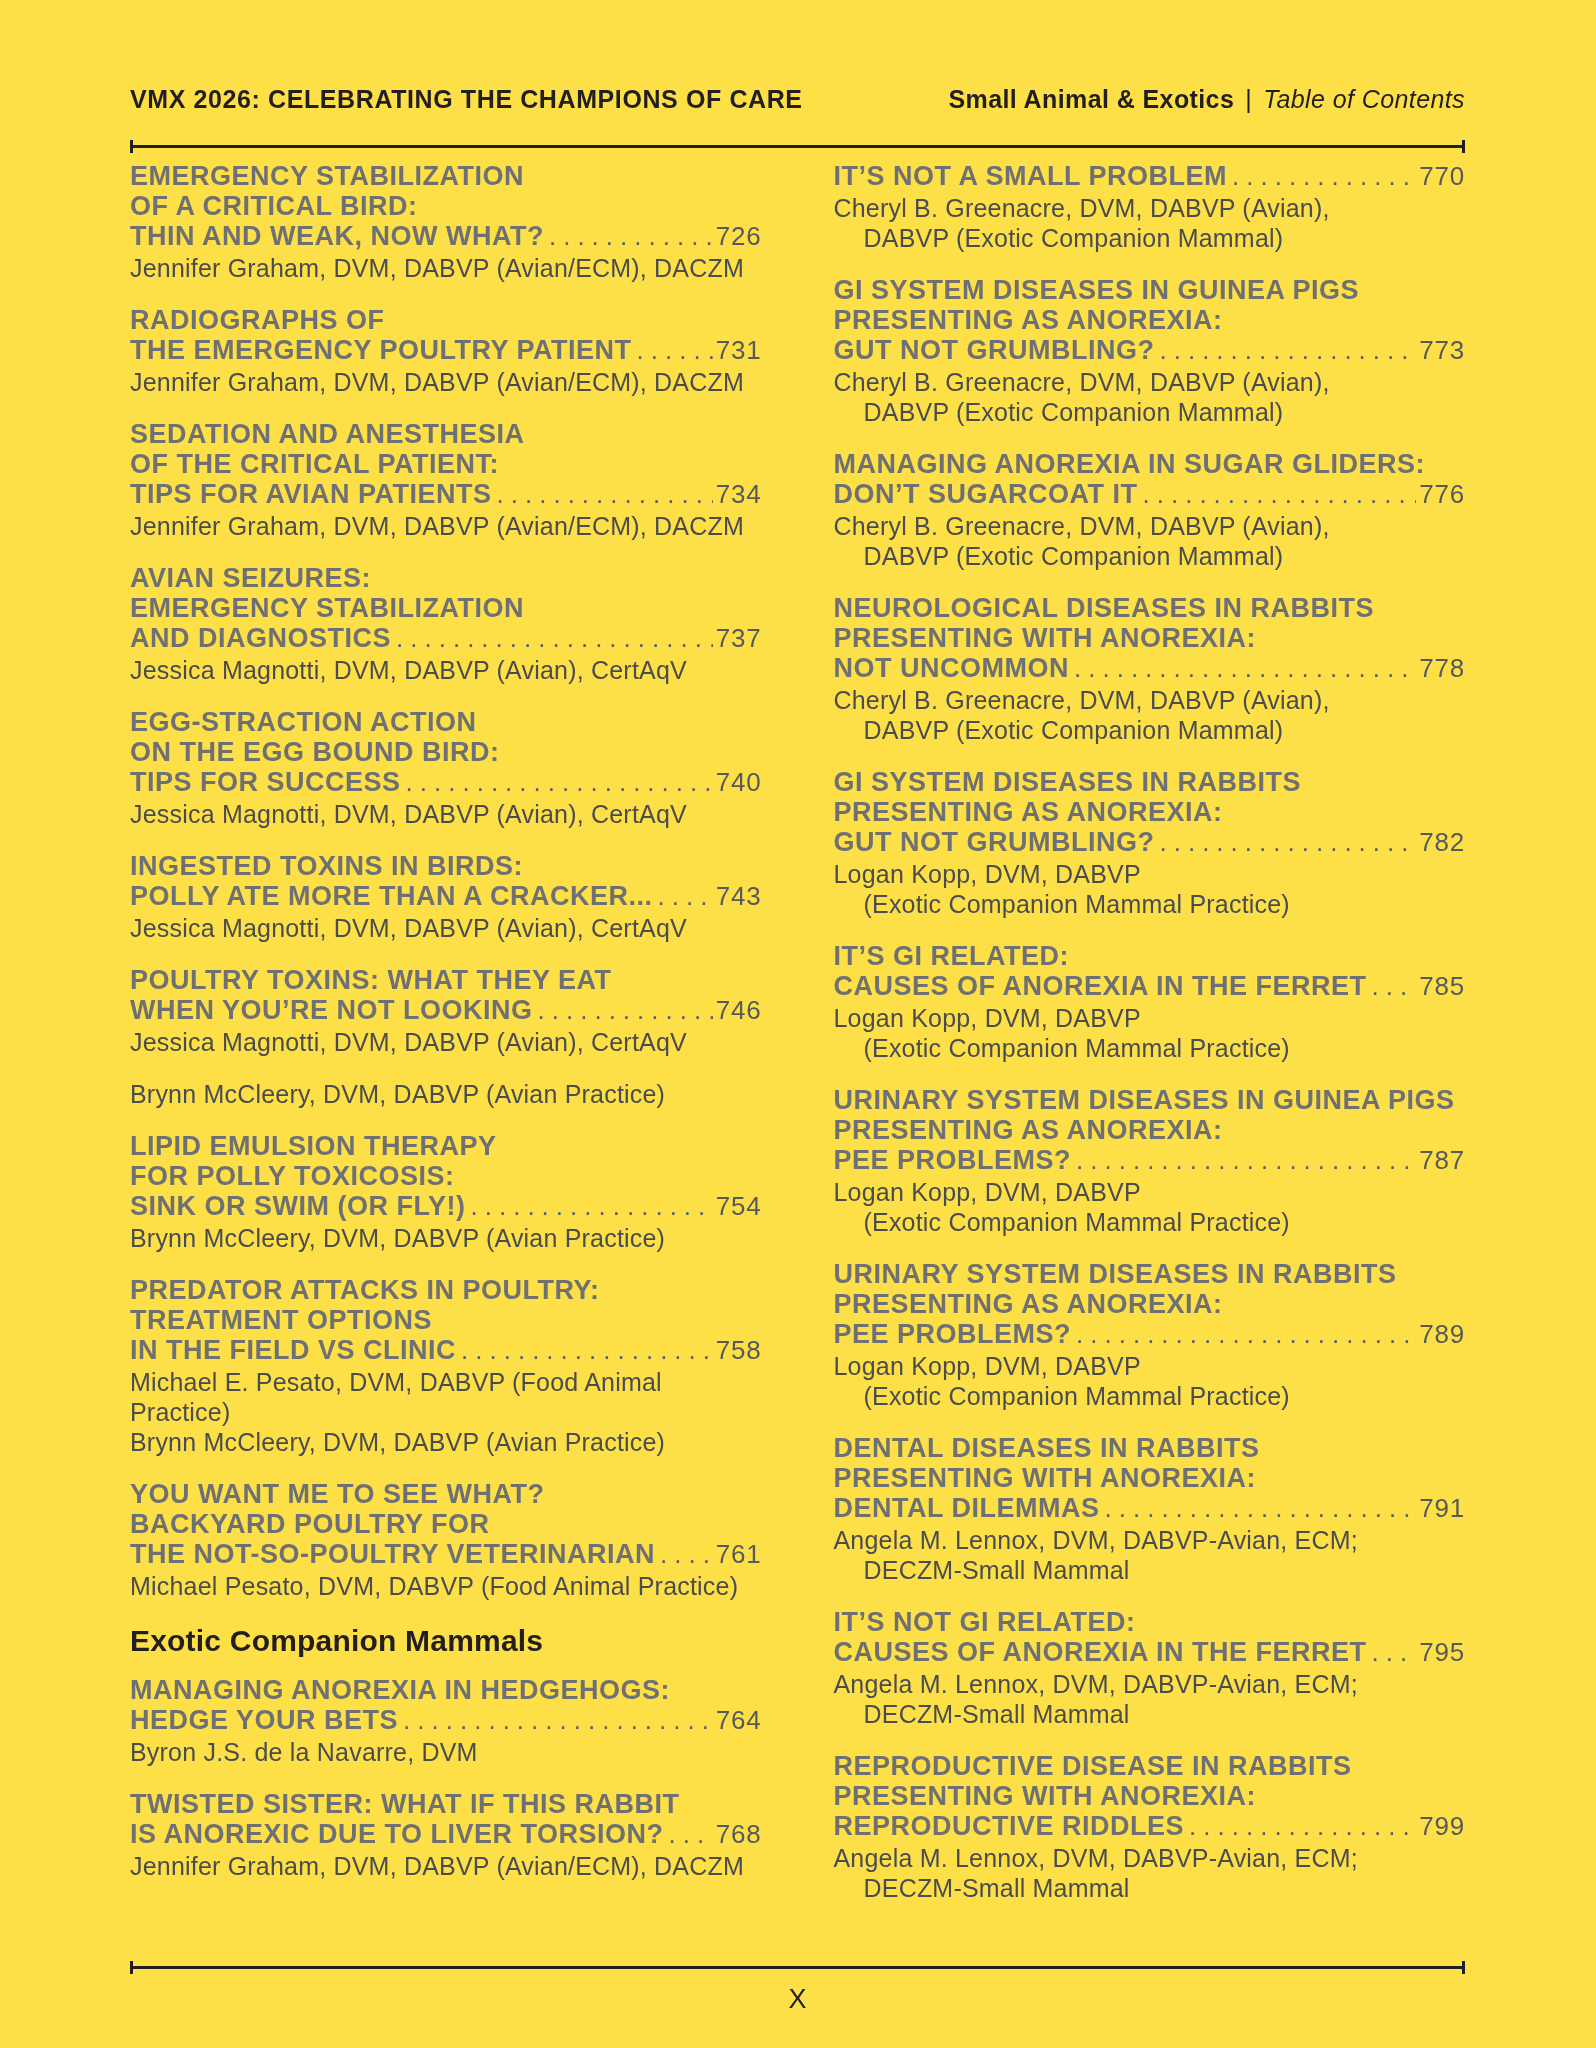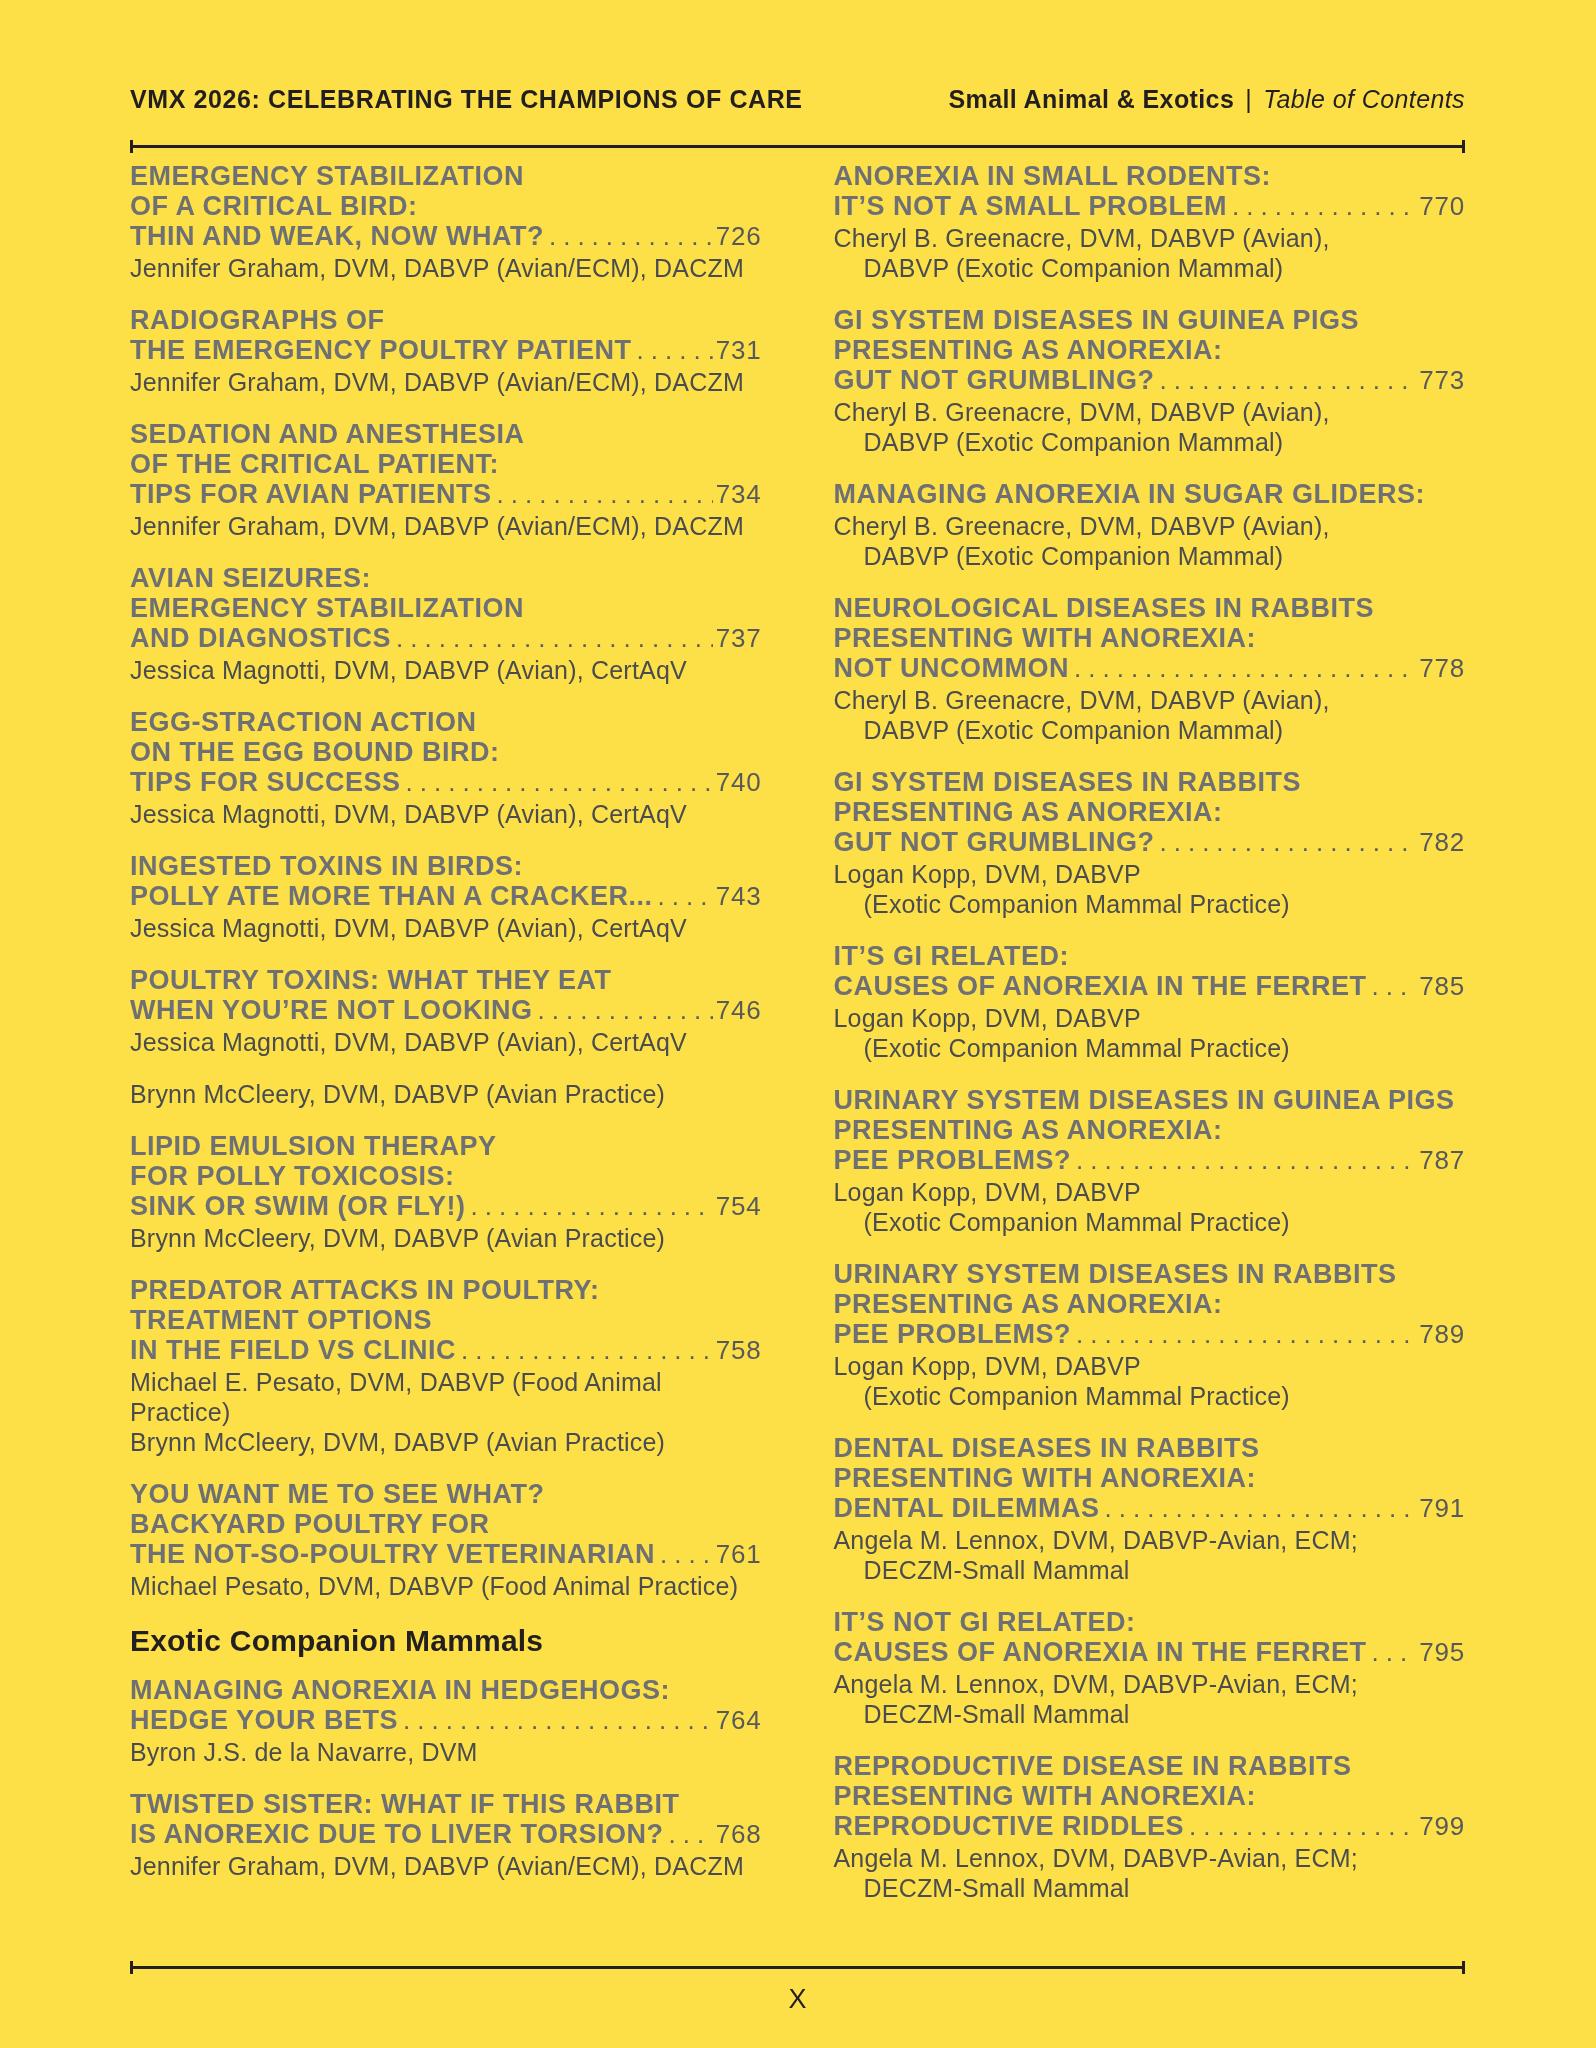--- a/index.html
+++ b/index.html
@@ -263,21 +263,20 @@
               </div>
             </div>
             <div class="entry-authors">
               <div class="author-line">Jennifer Graham, DVM, DABVP (Avian/ECM), DACZM</div>
             </div>
           </div>
         </div>
       <div class="col" id="col-right">
           <div class="entry">
             <div class="entry-title">
-              <div class="title-line">ANOREXIA IN SMALL RODENTS:</div>
               <div class="title-last">
                 <span class="title-text">IT’S NOT A SMALL PROBLEM</span>
                 <span class="leader"></span>
                 <span class="page-num">770</span>
               </div>
             </div>
             <div class="entry-authors">
               <div class="author-line">Cheryl B. Greenacre, DVM, DABVP (Avian),</div>
               <div class="author-line indent">DABVP (Exotic Companion Mammal)</div>
             </div>
@@ -293,20 +292,25 @@
               </div>
             </div>
             <div class="entry-authors">
               <div class="author-line">Cheryl B. Greenacre, DVM, DABVP (Avian),</div>
               <div class="author-line indent">DABVP (Exotic Companion Mammal)</div>
             </div>
           </div>
           <div class="entry">
             <div class="entry-title">
               <div class="title-line">MANAGING ANOREXIA IN SUGAR GLIDERS:</div>
+              <div class="title-last">
+                <span class="title-text">DON’T SUGARCOAT IT</span>
+                <span class="leader"></span>
+                <span class="page-num">776</span>
+              </div>
             </div>
             <div class="entry-authors">
               <div class="author-line">Cheryl B. Greenacre, DVM, DABVP (Avian),</div>
               <div class="author-line indent">DABVP (Exotic Companion Mammal)</div>
             </div>
           </div>
           <div class="entry">
             <div class="entry-title">
               <div class="title-line">NEUROLOGICAL DISEASES IN RABBITS</div>
               <div class="title-line">PRESENTING WITH ANOREXIA:</div>

